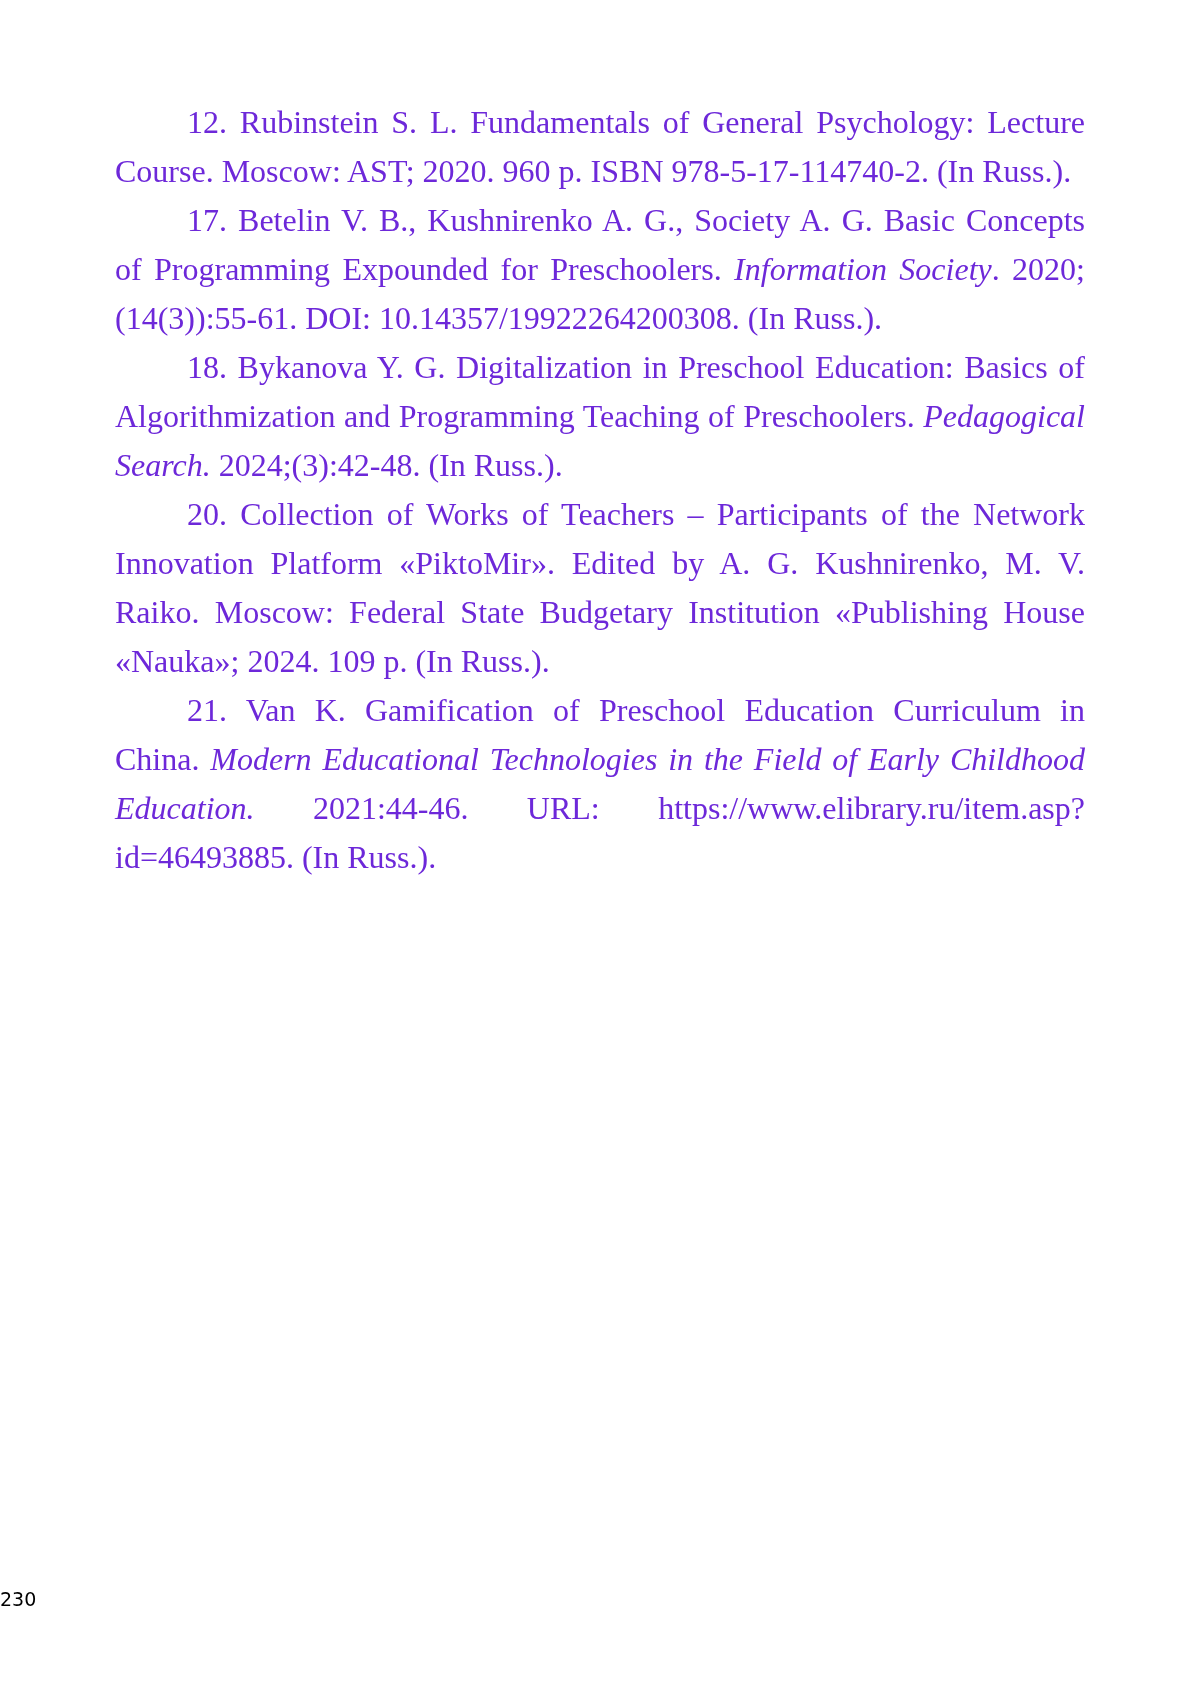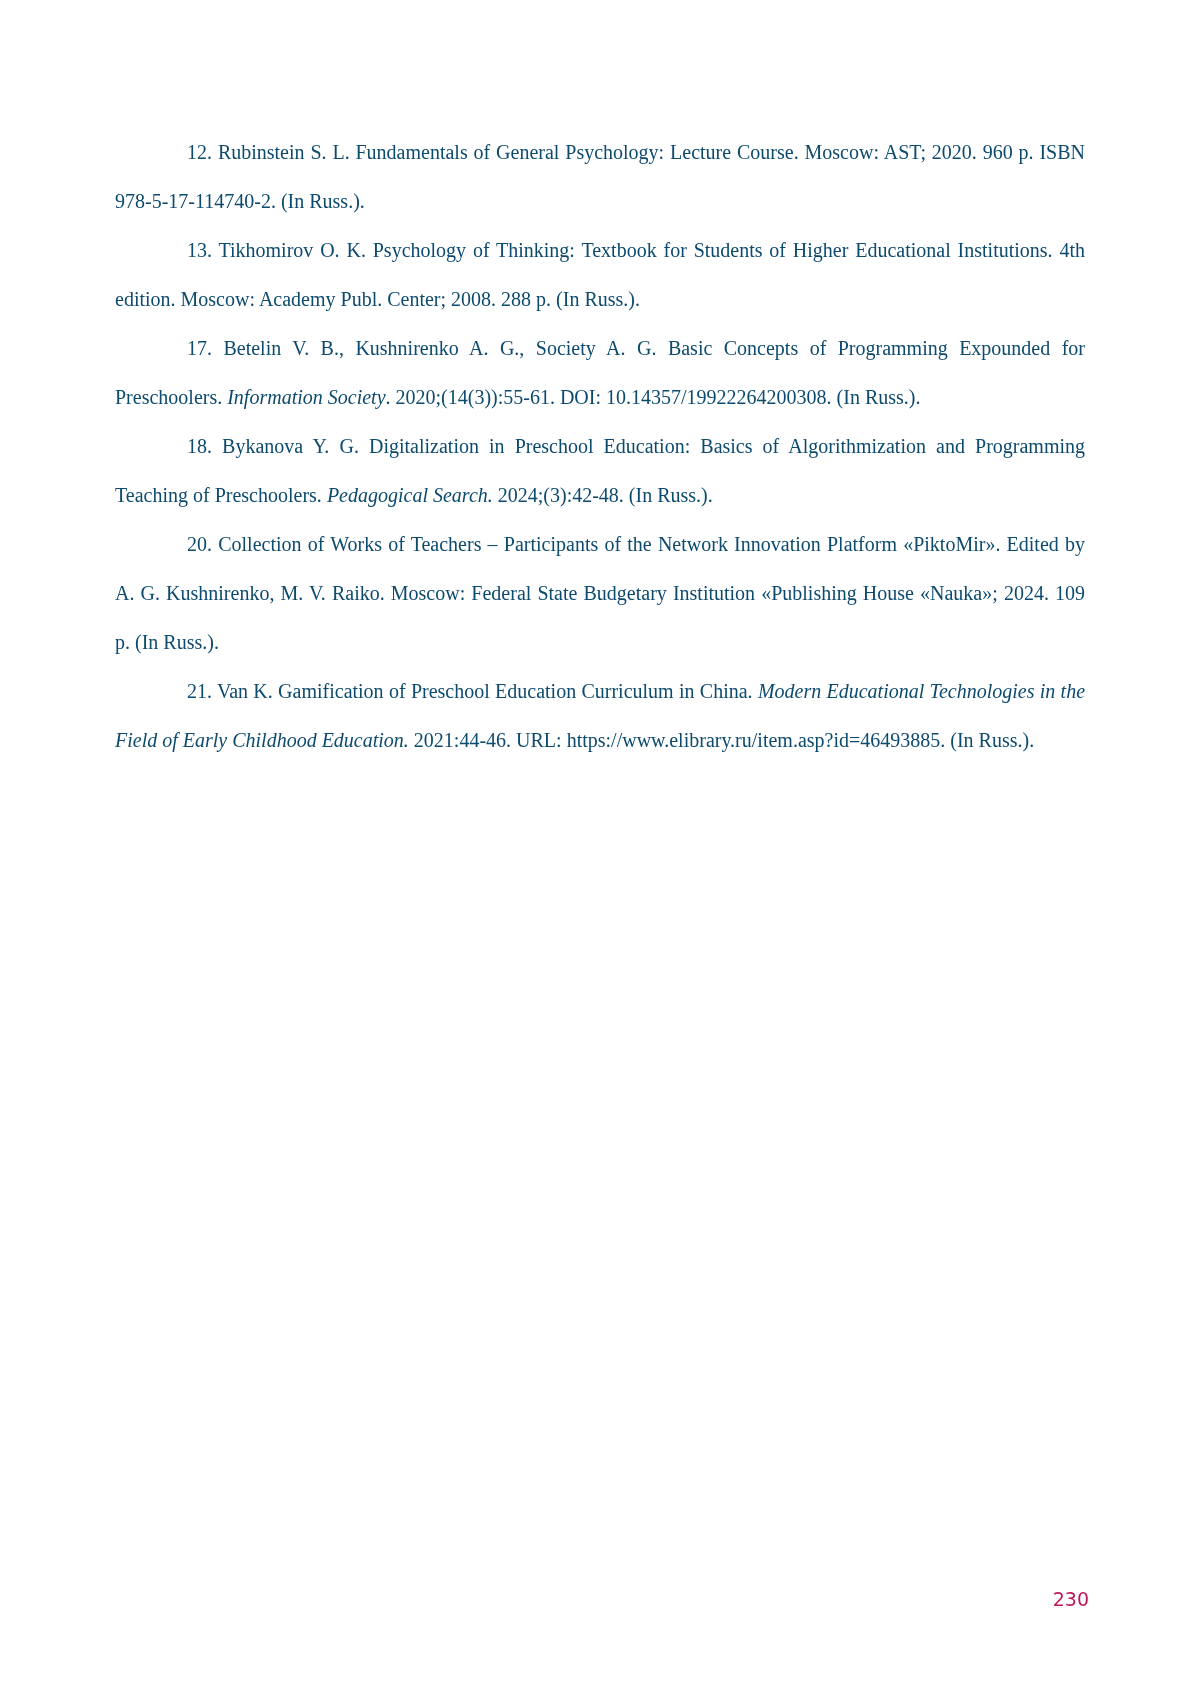--- a/index.html
+++ b/index.html
@@ -1,48 +1,47 @@
 <!DOCTYPE html>
 <html><head>
   <meta charset="utf-8">
   <style>
     html, body { margin: 0; padding: 0; background: #ffffff; }
     body { width: 1200px; height: 1697px; position: relative; overflow: hidden; }
     .page {
       position: absolute;
       left: 115px;
-      top: 128px;
+      top: 98px;
       width: 970px;
       font-family: "Liberation Serif", "DejaVu Serif", serif;
-      font-size: 20px;
+      font-size: 32px;
       line-height: 49px;
-      color: #0c4a6e;
+      color: #6d28d9;
     }
     .ref {
       margin: 0;
       text-align: justify;
       text-indent: 72px;
     }
     .ref i { font-style: italic; }
     .page-number {
       position: absolute;
       left: 0;
       width: 1089px;
       top: 1588px;
-      text-align: right;
+      text-align: left;
       font-family: "DejaVu Sans", "Liberation Sans", sans-serif;
       font-size: 19px;
-      color: #be185d;
+      color: #000000;
     }
   </style>
 </head>
 <body>
 
 <div class="page">
   <p class="ref"><span>12.</span> <span>Rubinstein S. L. Fundamentals of General Psychology: Lecture Course. Moscow: AST; 2020. 960 p. ISBN 978-5-17-114740-2. (In Russ.).</span><i></i><span></span></p>
-  <p class="ref"><span>13.</span> <span>Tikhomirov O. K. Psychology of Thinking: Textbook for Students of Higher Educational Institutions. 4th edition. Moscow: Academy Publ. Center; 2008. 288 p. (In Russ.).</span><i></i><span></span></p>
   <p class="ref"><span>17.</span> <span>Betelin V. B., Kushnirenko A. G., Society A. G. Basic Concepts of Programming Expounded for Preschoolers. </span><i>Information Society</i><span>. 2020;(14(3)):55-61. DOI: 10.14357/19922264200308. (In Russ.).</span></p>
   <p class="ref"><span>18.</span> <span>Bykanova Y. G. Digitalization in Preschool Education: Basics of Algorithmization and Programming Teaching of Preschoolers. </span><i>Pedagogical Search.</i><span> 2024;(3):42-48. (In Russ.).</span></p>
   <p class="ref"><span>20.</span> <span>Collection of Works of Teachers – Participants of the Network Innovation Platform «PiktoMir». Edited by A. G. Kushnirenko, M. V. Raiko. Moscow: Federal State Budgetary Institution «Publishing House «Nauka»; 2024. 109 p. (In Russ.).</span><i></i><span></span></p>
   <p class="ref"><span>21.</span> <span>Van K. Gamification of Preschool Education Curriculum in China. </span><i>Modern Educational Technologies in the Field of Early Childhood Education.</i><span> 2021:44-46. URL: https://www.elibrary.ru/item.asp?id=46493885. (In Russ.).</span></p>
 </div>
 
 <div class="page-number">230</div>
 
 </body></html>

